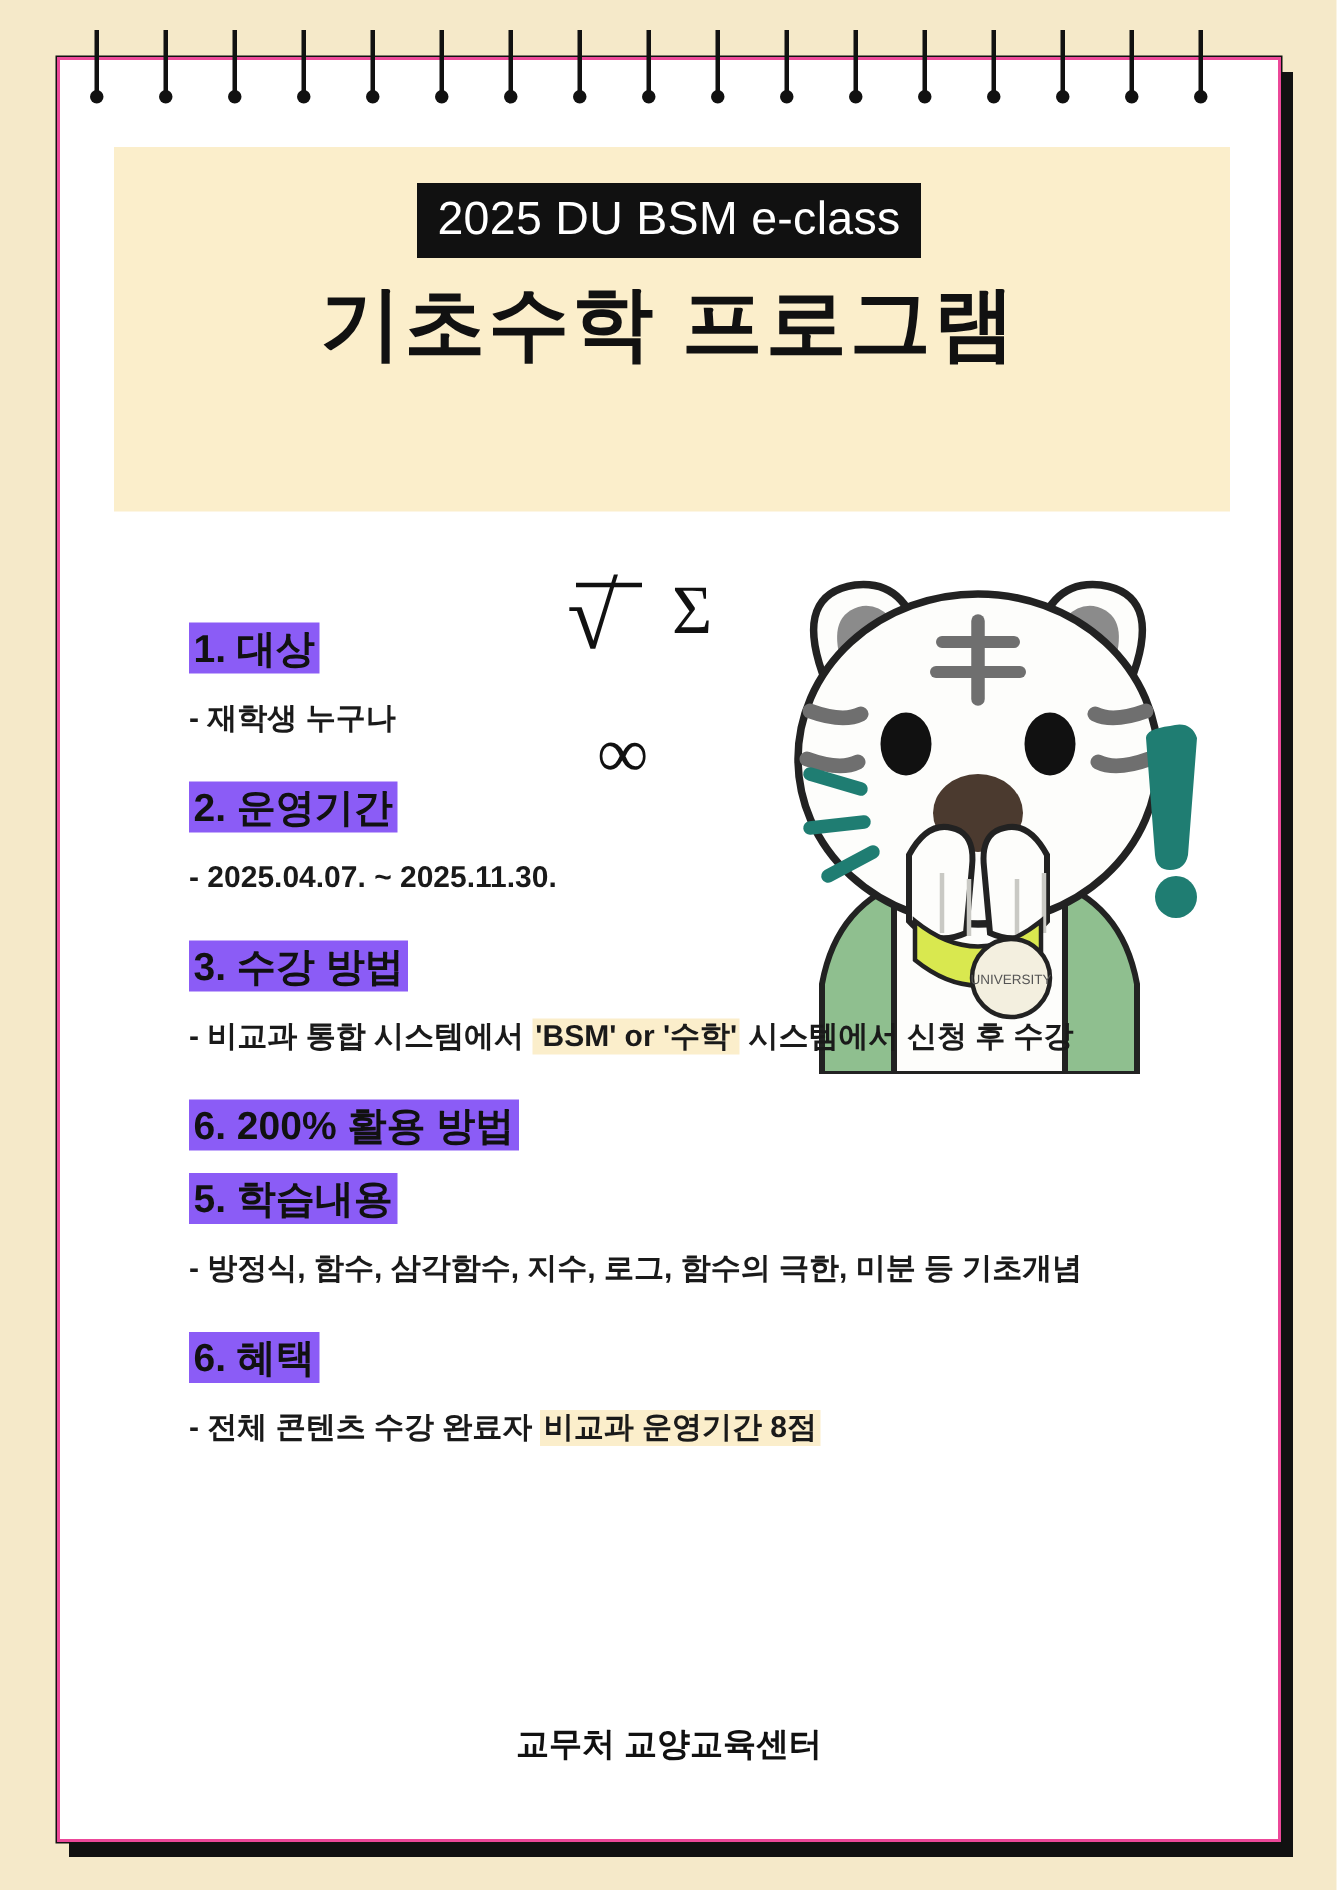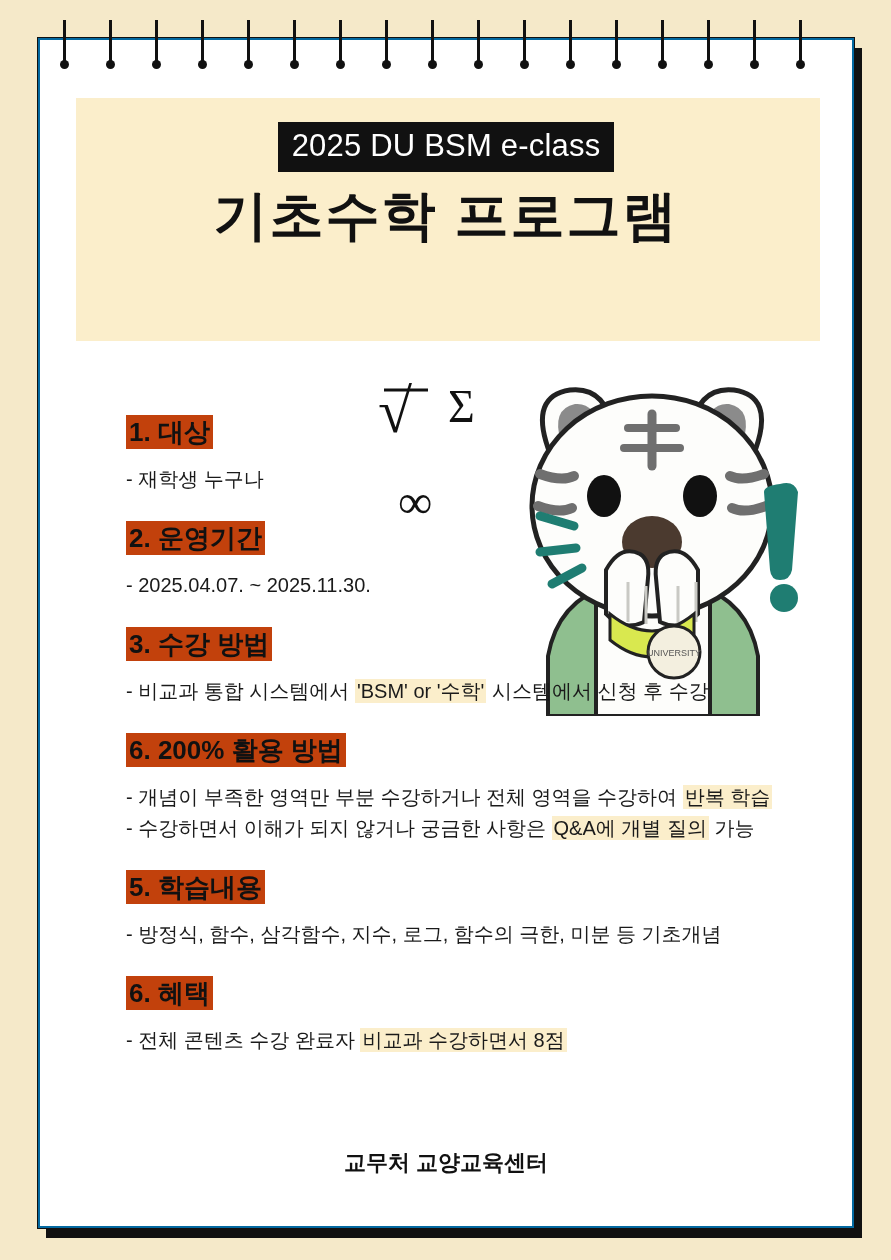--- a/index.html
+++ b/index.html
@@ -31,21 +31,21 @@
     top: 48px;
     width: 816px;
     height: 1190px;
     background: #111111;
     z-index: 0;
   }
   .poster-inner {
     position: absolute;
     inset: 0;
     background: #ffffff;
-    border: 2px solid #0369a1;
+    border: 2px solid #ec4899;
     z-index: 2;
     overflow: hidden;
   }
 
   
   .spiral {
     position: absolute;
     left: 38px;
     top: 20px;
     width: 816px;
@@ -122,33 +122,33 @@
     z-index: 4;
   }
   .sec-head {
     font-size: 26px;
     font-weight: 800;
     color: #111;
     margin: 0 0 14px 0;
     display: block;
   }
   .sec-head .hl {
-    background: #c2410c;
+    background: #8b5cf6;
     padding: 2px 3px;
     box-decoration-break: clone;
     -webkit-box-decoration-break: clone;
   }
   .sec-body {
     font-size: 20px;
     color: #1a1a1a;
     line-height: 1.55;
     margin: 0 0 26px 0;
     font-weight: 500;
   }
-  .sec-body .line { display: block; white-space: nowrap; }
+  .sec-body .line { display: block; white-space: nowrap; font-weight: bold; }
   .mark {
     background: #fbeecb;
     padding: 1px 2px;
     margin-top: 16px;
   }
 
   
   .sec { margin: 0; }
   .sec + .sec { margin-top: 4px; }
 
@@ -274,42 +274,34 @@
         <div class="sec-head"><span class="hl">3. 수강 방법</span></div>
         <div class="sec-body">
           <span class="line">
             <span>- 비교과 통합 시스템에서 </span><span class="mark">'BSM' or '수학'</span><span> 시스템에서 신청 후 수강</span>
           </span>
         </div>
       </div>
 
       <div class="sec">
         <div class="sec-head"><span class="hl">6. 200% 활용 방법</span></div>
+      </div>
+
+      <div class="sec">
+        <div class="sec-head"><span class="hl">5. 학습내용</span></div>
+        <div class="sec-body">
+          <span class="line">- 방정식, 함수, 삼각함수, 지수, 로그, 함수의 극한, 미분 등 기초개념</span>
+        </div>
+      </div>
+
+      <div class="sec">
+        <div class="sec-head"><span class="hl">6. 혜택</span></div>
         <div class="sec-body">
           <span class="line">
-            <span>- 개념이 부족한 영역만 부분 수강하거나 전체 영역을 수강하여 </span><span class="mark">반복 학습</span>
-          </span>
-          <span class="line">
-            <span>- 수강하면서 이해가 되지 않거나 궁금한 사항은 </span><span class="mark">Q&amp;A에 개별 질의</span><span> 가능</span>
-          </span>
-        </div>
-      </div>
-
-      <div class="sec">
-        <div class="sec-head"><span class="hl">5. 학습내용</span></div>
-        <div class="sec-body">
-          <span class="line">- 방정식, 함수, 삼각함수, 지수, 로그, 함수의 극한, 미분 등 기초개념</span>
-        </div>
-      </div>
-
-      <div class="sec">
-        <div class="sec-head"><span class="hl">6. 혜택</span></div>
-        <div class="sec-body">
-          <span class="line">
-            <span>- 전체 콘텐츠 수강 완료자 </span><span class="mark">비교과 수강하면서 8점</span>
+            <span>- 전체 콘텐츠 수강 완료자 </span><span class="mark">비교과 운영기간 8점</span>
           </span>
         </div>
       </div>
 
     </div>
 
     <div class="footer">교무처 교양교육센터</div>
   </div>
 </div>
 

